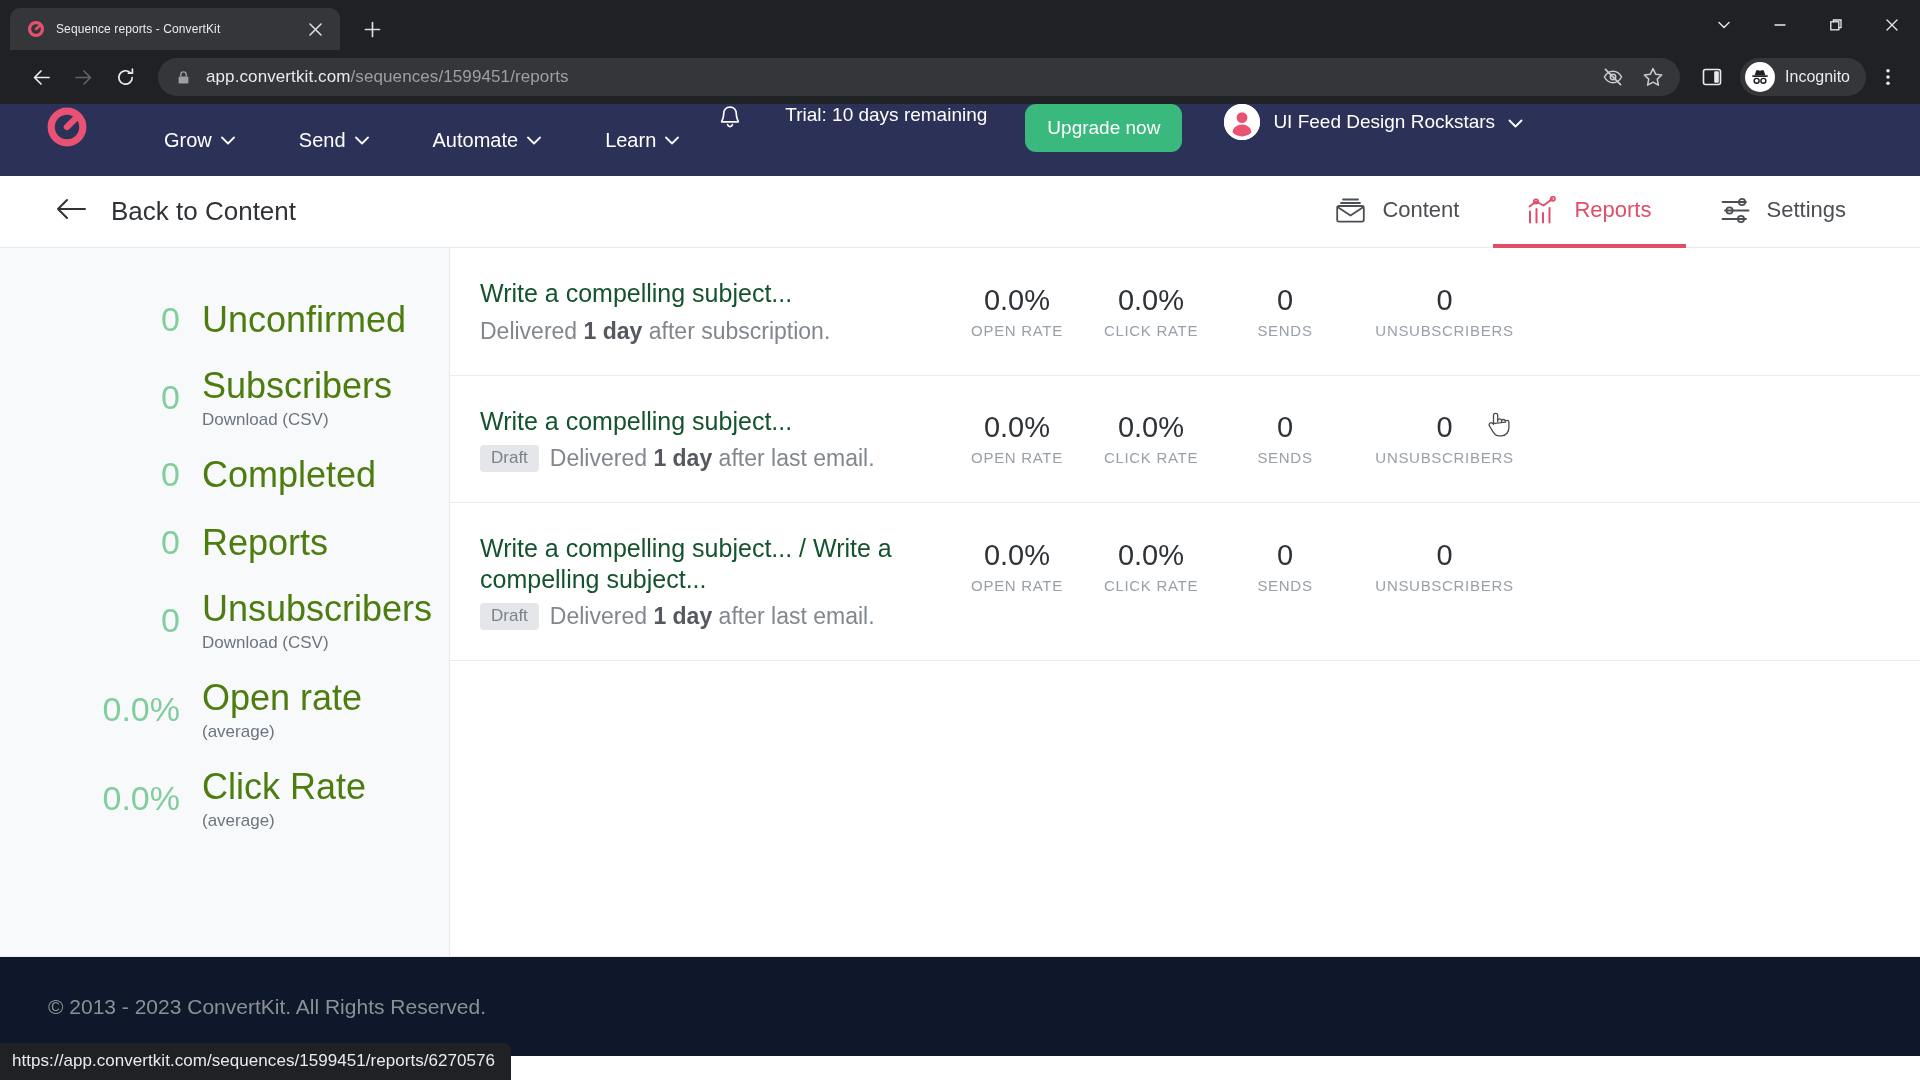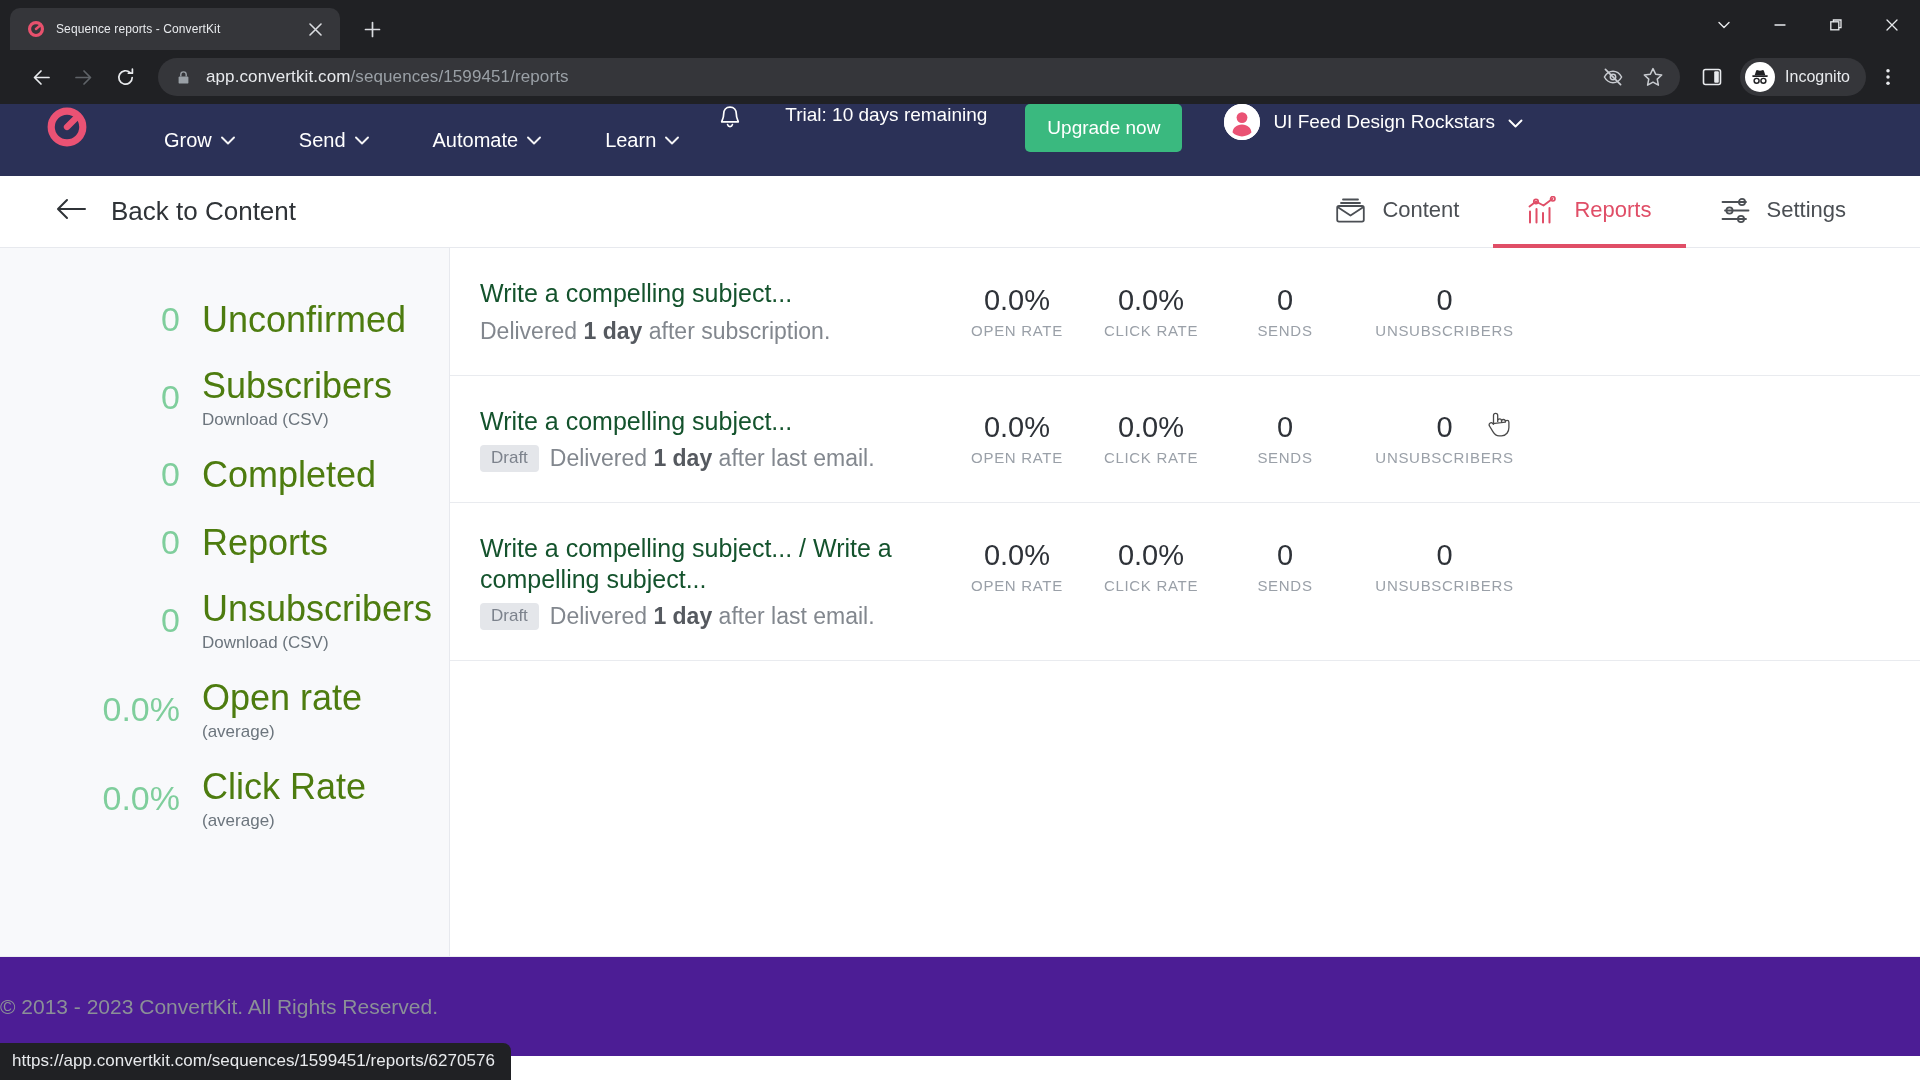--- a/index.html
+++ b/index.html
@@ -160,21 +160,21 @@
     white-space: nowrap;
   }
   .ck-navitem .chev { display: flex; opacity: .95; }
   .bell { color: #fff; display: flex; margin-right: 30px; }
   .trial-text { color: #ffffff; font-size: 19px; white-space: nowrap; margin-right: 26px; }
   .upgrade-btn {
     background: #3ab97f;
     color: #ffffff;
     font-size: 19px;
     border: none;
-    border-radius: 5px;
+    border-radius: 11px;
     padding: 13px 22px;
     white-space: nowrap;
     font-family: inherit;
   }
   .account {
     display: flex; align-items: center; gap: 13px;
     margin-left: 30px;
     color: #ffffff;
     font-size: 19px;
     white-space: nowrap;
@@ -286,24 +286,25 @@
     color: #9aa0a8;
     font-size: 15px;
     letter-spacing: .7px;
     margin-top: 6px;
     white-space: nowrap;
   }
 
   
   .footer {
     height: 100px;
-    background: #4c1d95;
+    background: #0f172a;
     border-top: 1px solid #eceef1;
     display: flex;
     align-items: center;
+    padding-left: 48px;
   }
   .footer-text { color: #8b9097; font-size: 21px; }
 
   .statusbar {
     position: absolute;
     left: 0; bottom: 0;
     background: #202124;
     color: #e8eaed;
     font-size: 17px;
     padding: 8px 16px 9px 12px;

